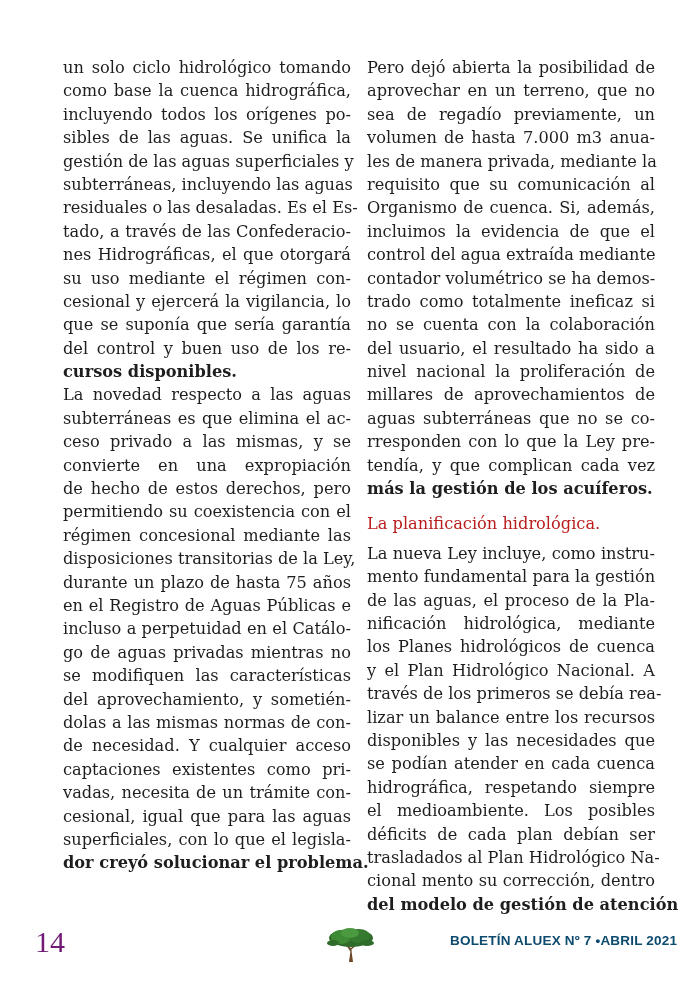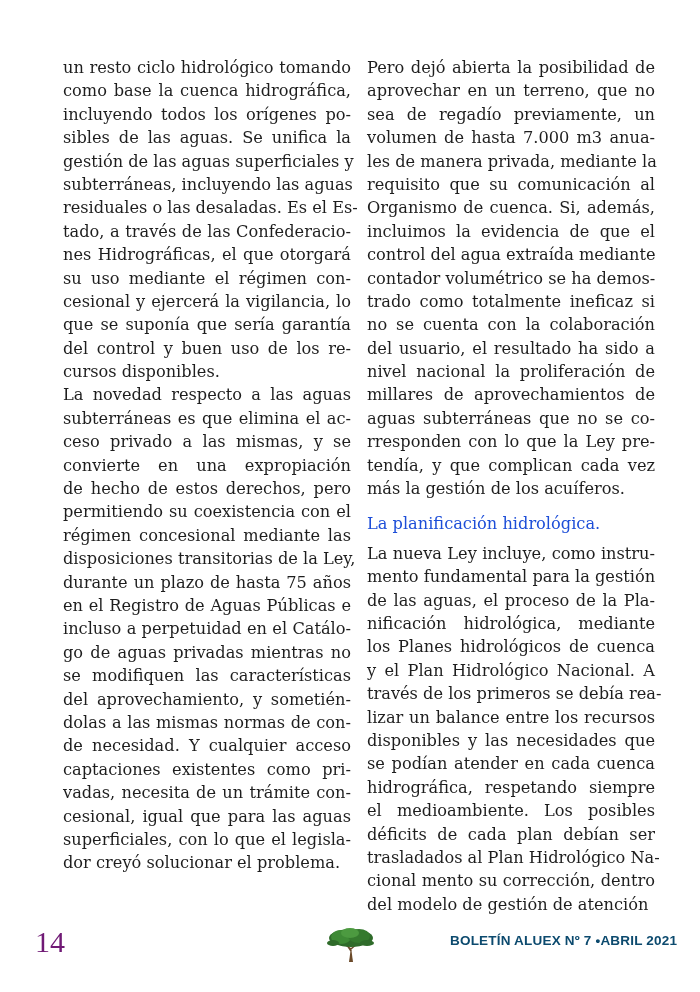--- a/index.html
+++ b/index.html
@@ -7,33 +7,33 @@
   .page { position:absolute; left:0; top:0; width:700px; height:992px; background:#fff; }
   .col {
     position:absolute; top:56px; width:288px;
     font-family:"DejaVu Serif", "Liberation Serif", serif;
     font-size:16.2px; line-height:23.4px; color:#1e1e1e;
     text-align:justify; hyphens:manual;
   }
   .col.left { left:63px; }
   .col.right { left:367px; }
   .line { display:block; white-space:nowrap; text-align:justify; text-align-last:justify; height:23.4px; overflow:visible; }
-  .line.last { text-align-last:left; }
-  .heading { color:#1d4ed8; margin-top:12px; margin-bottom:6px; }
+  .line.last { text-align-last:left;font-weight:bold; }
+  .heading { color:#b91c1c; margin-top:12px; margin-bottom:6px; }
   .footer-page { position:absolute; left:35px; top:925px; font-family:"Liberation Serif", serif; font-size:30px; color:#701a75; }
   .footer-tree { position:absolute; left:325px; top:925px; width:52px; height:38px; }
   .footer-label { position:absolute; left:450px; top:933px; font-family:"Liberation Sans", sans-serif; font-size:13.5px; font-weight:bold; color:#0c4a6e; letter-spacing:0.2px; }
 </style>
 </head>
 <body>
 
 <div class="page">
   <div class="col left" id="leftcol">
       <div>
-        <span class="line">un resto ciclo hidrológico tomando</span>
+        <span class="line">un solo ciclo hidrológico tomando</span>
         <span class="line">como base la cuenca hidrográfica,</span>
         <span class="line">incluyendo todos los orígenes po-</span>
         <span class="line">sibles de las aguas. Se unifica la</span>
         <span class="line">gestión de las aguas superficiales y</span>
         <span class="line">subterráneas, incluyendo las aguas</span>
         <span class="line">residuales o las desaladas. Es el Es-</span>
         <span class="line">tado, a través de las Confederacio-</span>
         <span class="line">nes Hidrográficas, el que otorgará</span>
         <span class="line">su uso mediante el régimen con-</span>
         <span class="line">cesional y ejercerá la vigilancia, lo</span>

